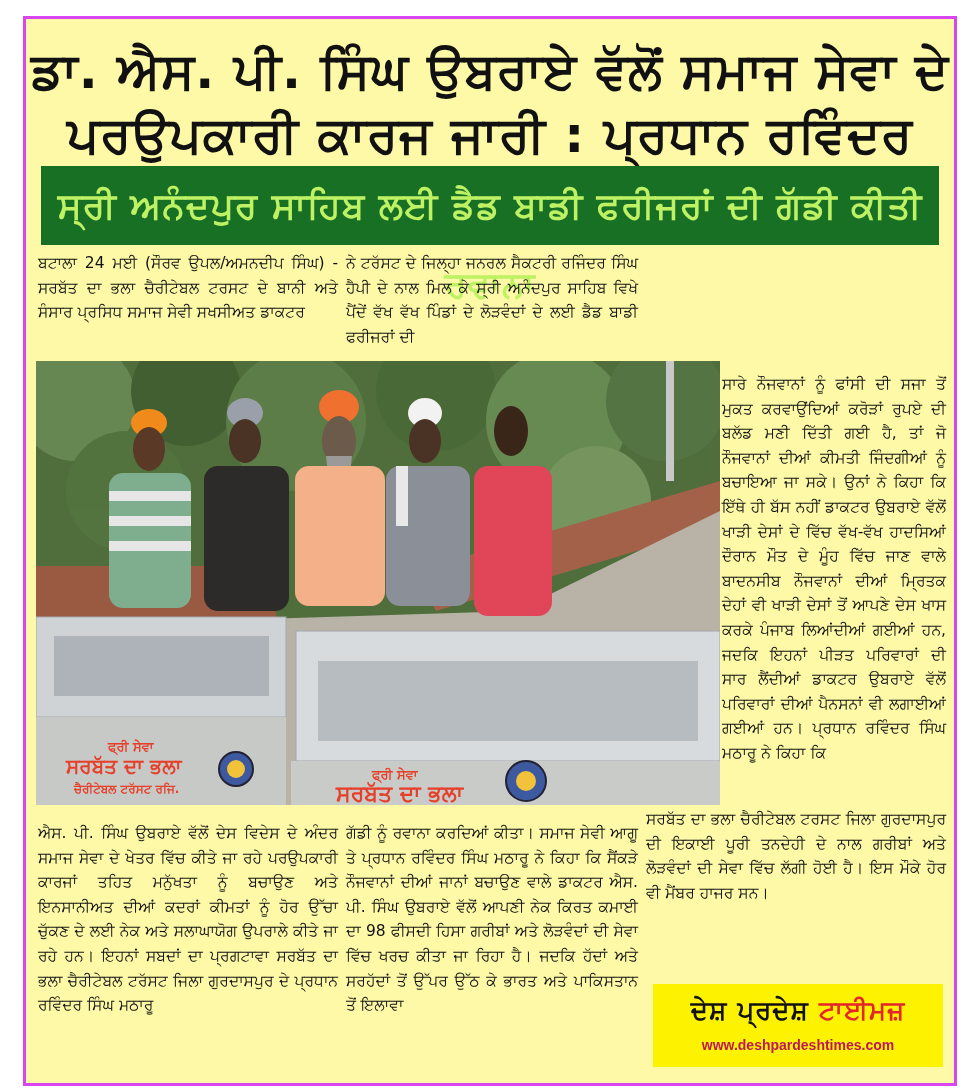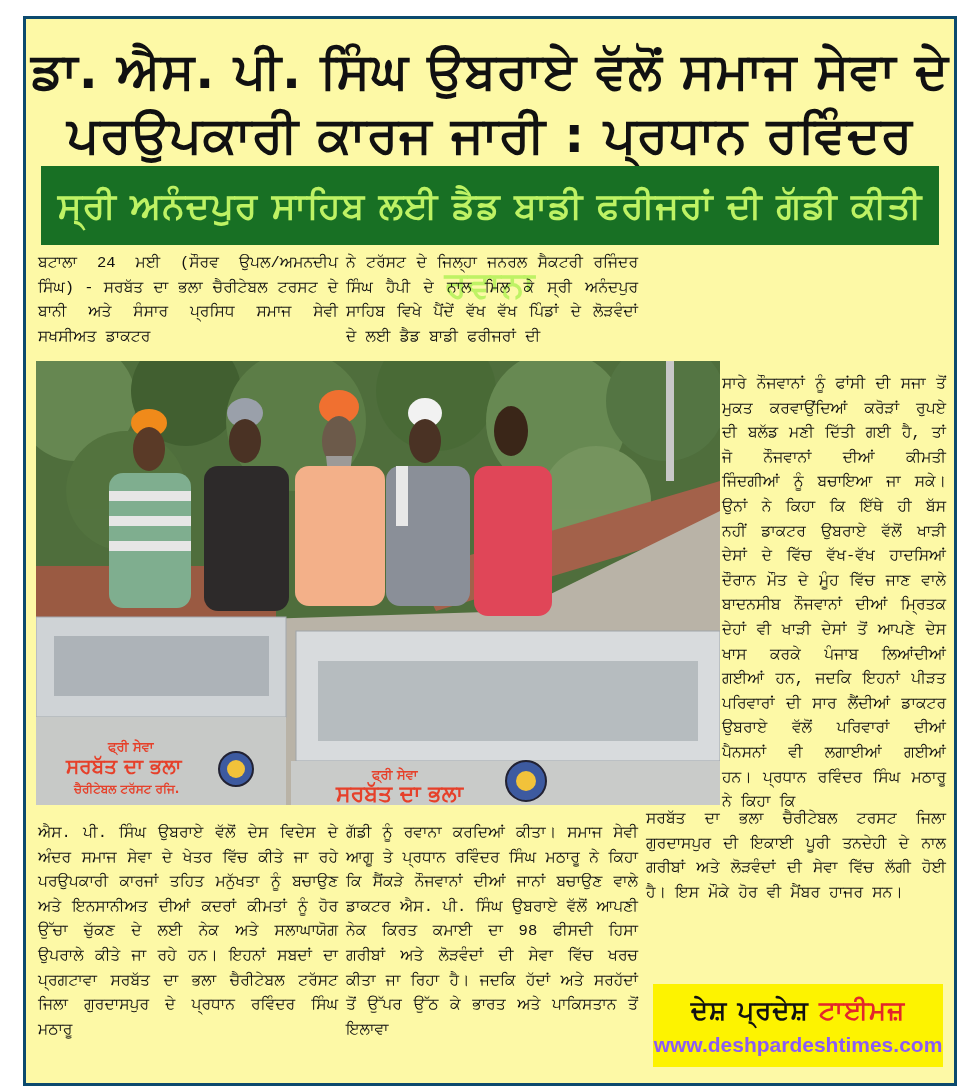--- a/index.html
+++ b/index.html
@@ -1,37 +1,37 @@
 <!DOCTYPE html>
 <html><head>
 <meta charset="utf-8">
 <style>
   * { box-sizing: border-box; margin: 0; padding: 0; }
   html, body { width: 972px; height: 1091px; background: #ffffff; overflow: hidden; }
   body { position: relative; font-family: "DejaVu Sans", sans-serif; }
 
   .frame {
     position: absolute; left: 23px; top: 16px; width: 934px; height: 1070px;
-    background: #fdf9a6; border: 3px solid #0c4a6e;
+    background: #fdf9a6; border: 3px solid #d946ef;
   }
   .headline {
     position: absolute; left: 0; top: 20px; width: 100%;
     text-align: center; color: #111; font-weight: bold;
     font-size: 50px; line-height: 64px; letter-spacing: 1px;
   }
   .subbar {
     position: absolute; left: 15px; top: 147px; width: 898px; height: 79px;
     background: #187024; color: #bef264; text-align: center;
     font-size: 36px; line-height: 79px; font-weight: bold; letter-spacing: 1px;
   }
   .col {
     position: absolute; color: #111; font-size: 15.5px; line-height: 24.6px;
     text-align: justify; text-align-last: left;
   }
-  .col p { margin: 0; font-family: Liberation Mono, monospace; }
+  .col p { margin: 0; }
   .c1 { left: 12px; top: 232px; width: 300px; }
   .c2 { left: 320px; top: 232px; width: 292px; }
   .c3 { left: 620px; top: 232px; width: 300px; }
   .c3b { left: 696px; top: 353px; width: 224px; }
   .c3c { left: 620px; top: 788px; width: 300px; }
   .c1b { left: 12px; top: 802px; width: 300px; }
   .c2b { left: 320px; top: 802px; width: 292px; }
 
   .photo {
     position: absolute; left: 10px; top: 342px; width: 684px; height: 444px;
@@ -40,21 +40,21 @@
   .photo svg { display: block; }
   .photo-caption-red { fill: #e6402a; font-family: "DejaVu Sans", sans-serif; font-weight: bold; }
 
   .logo {
     position: absolute; left: 627px; top: 965px; width: 290px; height: 83px;
     background: #fdf300; text-align: center;
   }
   .logo-title { font-size: 26px; font-weight: bold; line-height: 44px; margin-top: 4px; letter-spacing: 1px; }
   .logo-title .k { color: #111; }
   .logo-title .r { color: #e3262b; }
-  .logo-url { font-family: "Liberation Sans", sans-serif; font-size: 21px; font-weight: bold; color: #8b5cf6; line-height: 26px; }
+  .logo-url { font-family: "Liberation Sans", sans-serif; font-size: 14px; font-weight: bold; color: #be185d; line-height: 26px; }
 </style>
 </head>
 <body>
 
 <div class="frame">
 
   <div class="headline">
     <div>ਡਾ. ਐਸ. ਪੀ. ਸਿੰਘ ਉਬਰਾਏ ਵੱਲੋਂ ਸਮਾਜ ਸੇਵਾ ਦੇ</div>
     <div>ਪਰਉਪਕਾਰੀ ਕਾਰਜ ਜਾਰੀ : ਪ੍ਰਧਾਨ ਰਵਿੰਦਰ ਸਿੰਘ ਮਠਾਰੂ</div>
   </div>

